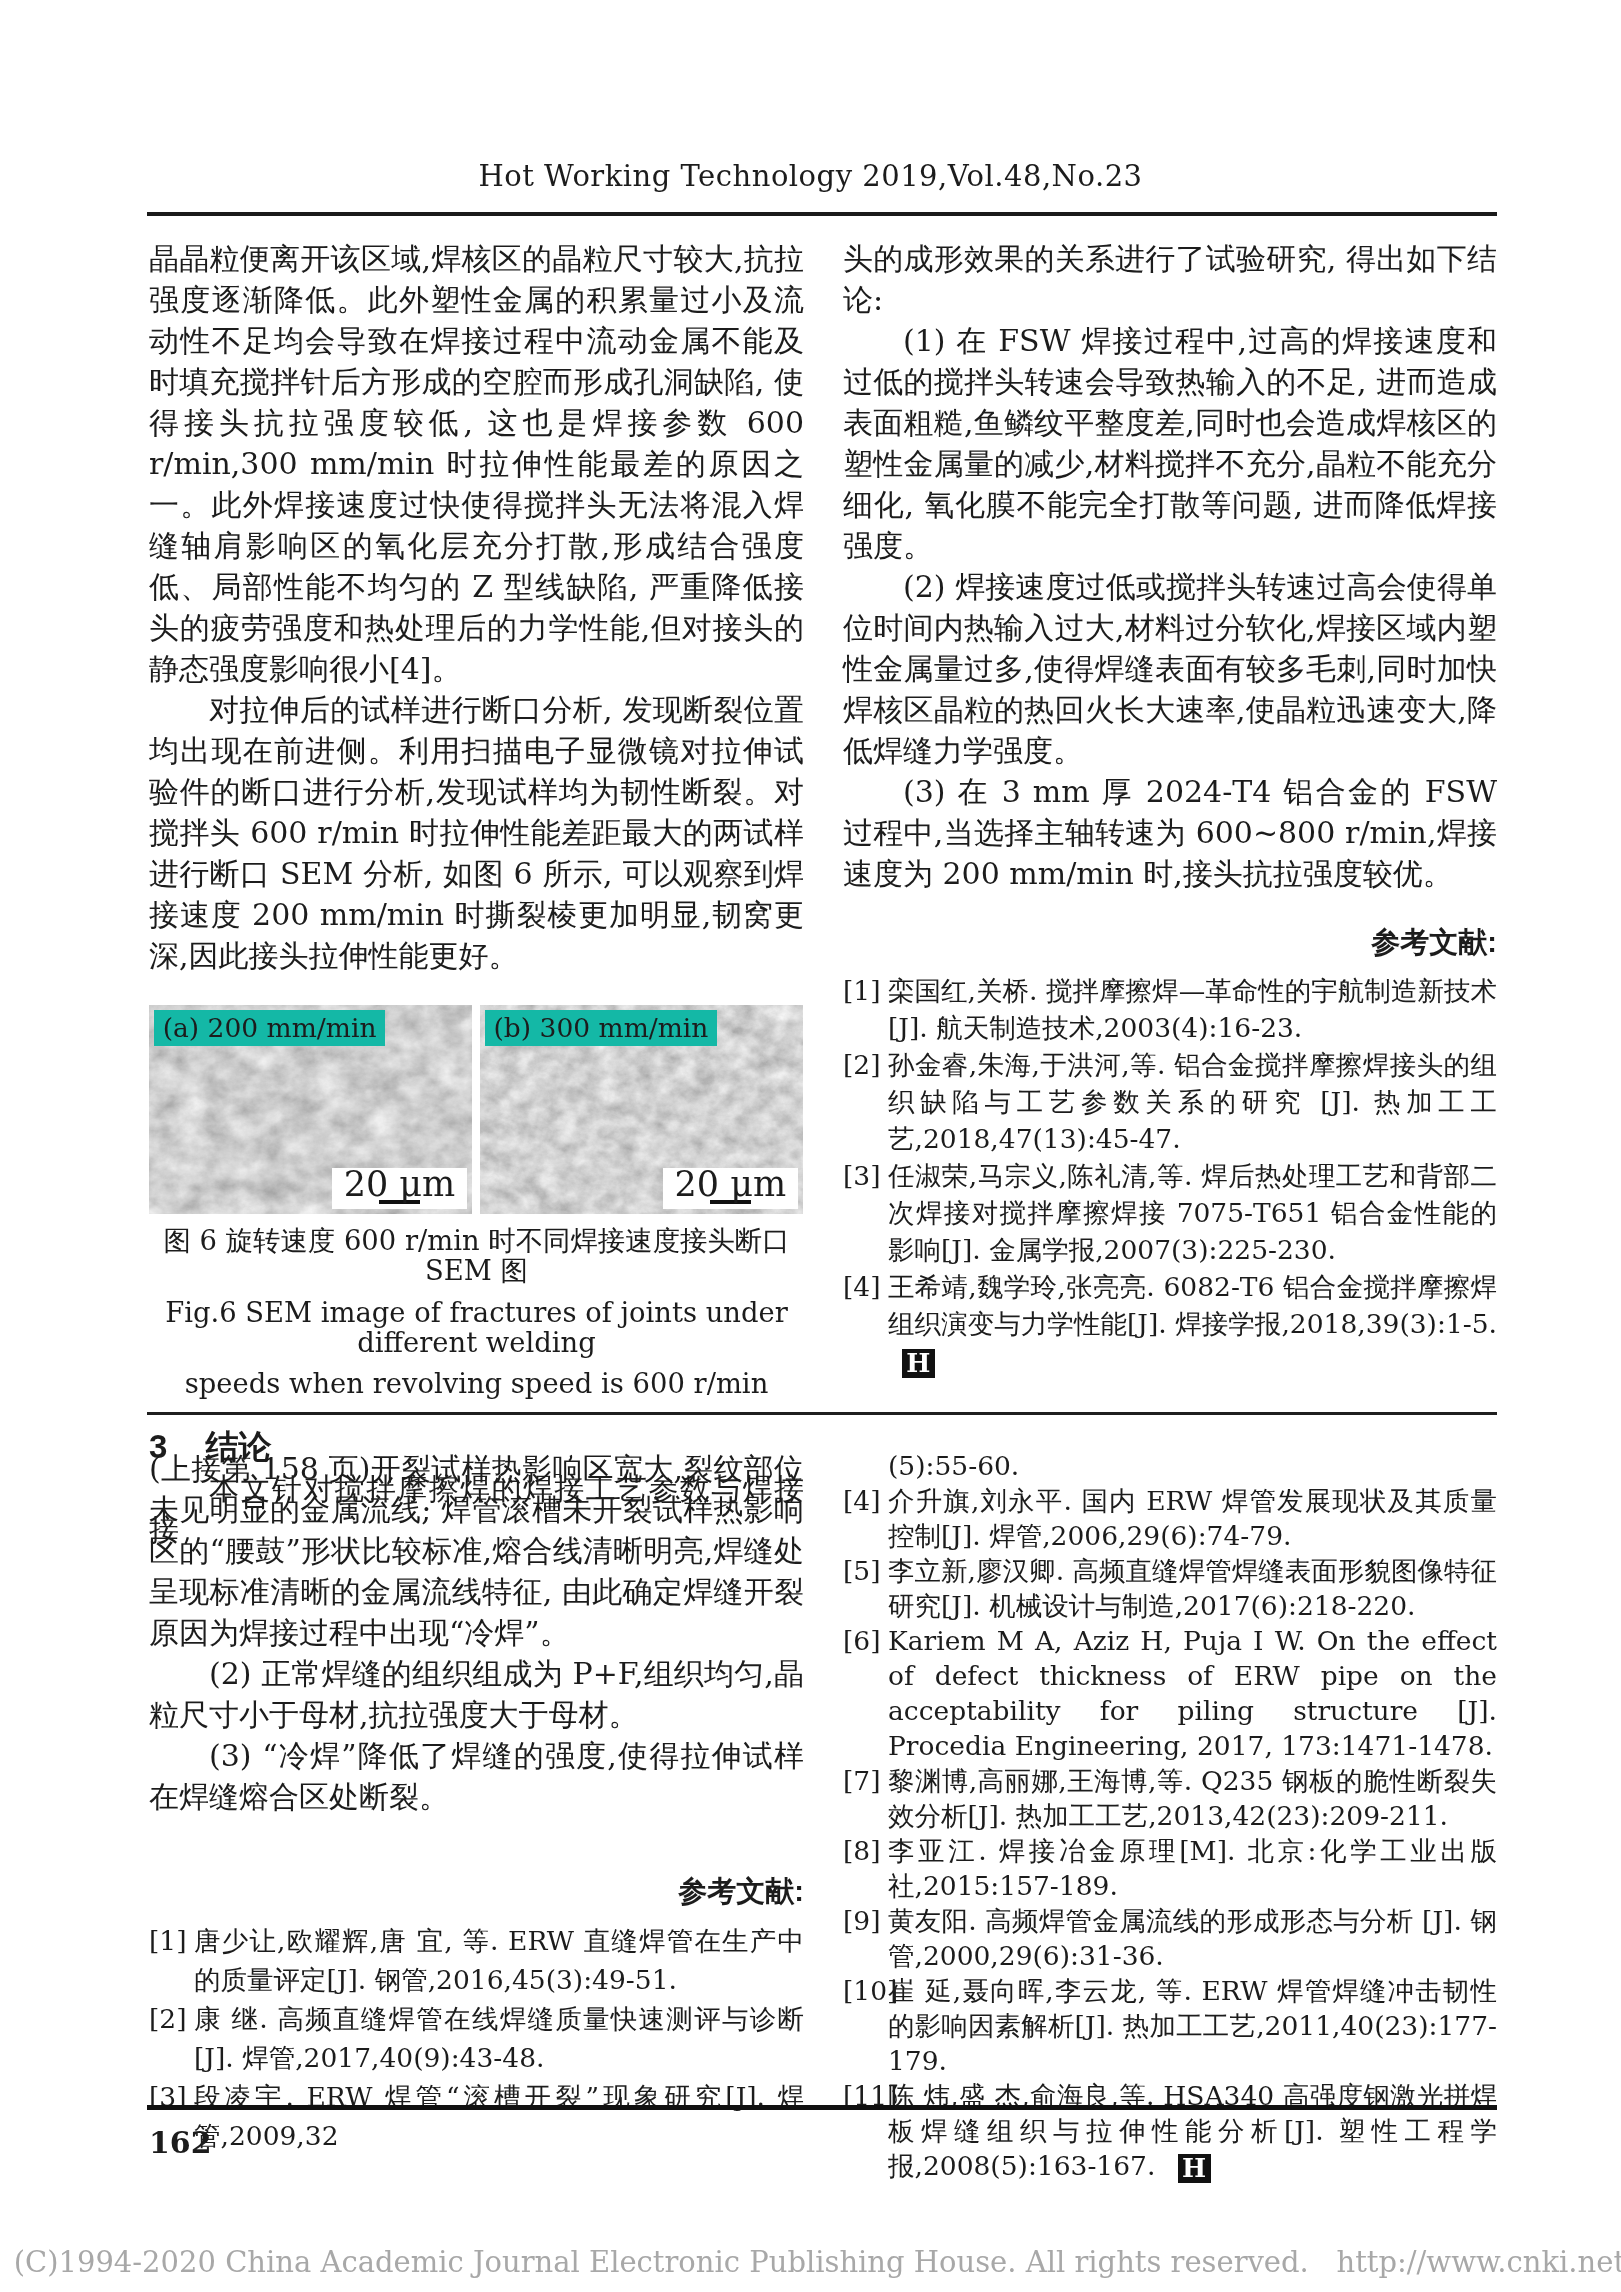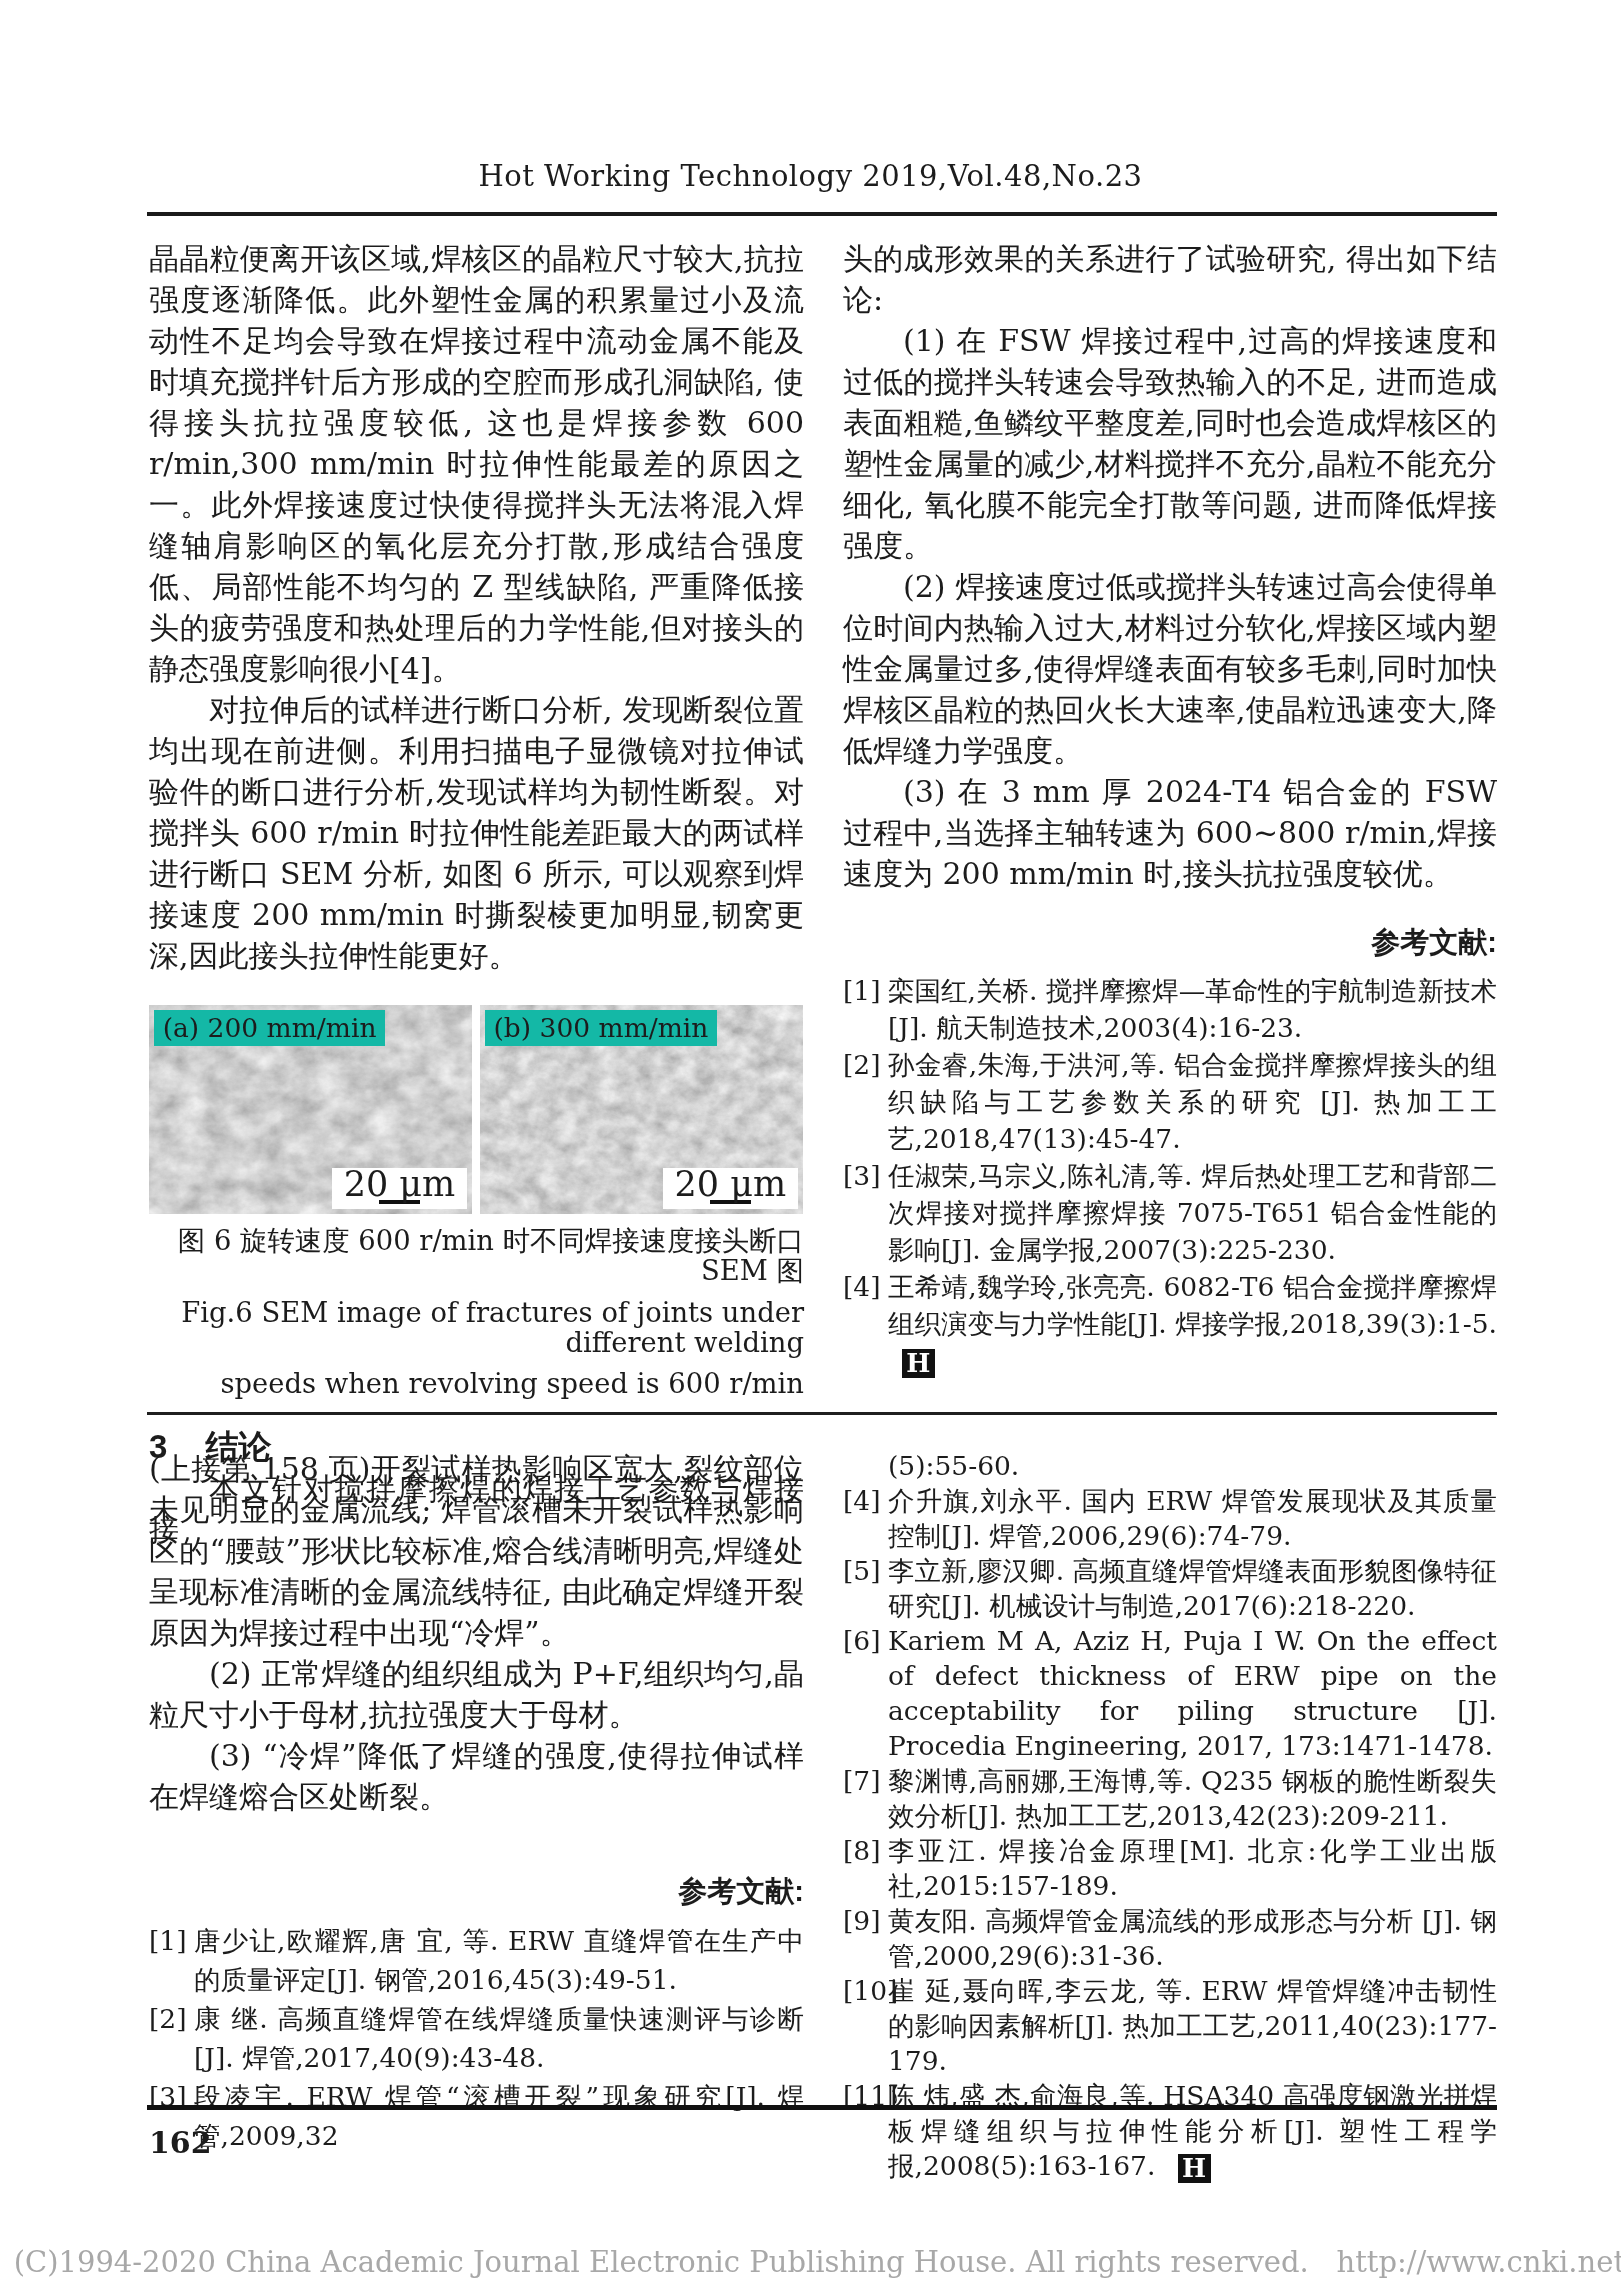--- a/index.html
+++ b/index.html
@@ -22,21 +22,21 @@
 
   .fig-row{display:flex;gap:7.8px;margin-top:29px;}
   .sem-panel{position:relative;width:323px;height:209px;background:#8f8f8f;overflow:hidden;}
   .sem-panel svg{display:block;}
   .sem-label{position:absolute;top:4.9px;left:4.9px;background:#14b8a6;padding:0 8.8px;
         font-size:26.5px;line-height:36px;white-space:nowrap;}
   .sem-scale{position:absolute;bottom:4.9px;right:4.9px;background:#ffffff;padding:2px 11.8px 4.9px;
         font-size:35px;line-height:29px;text-align:center;}
   .scale-bar{width:41px;height:3.9px;background:#111;margin:1px auto 0;}
 
-  .caption{margin-top:11.8px;text-align:right;text-indent:0;font-size:27.4px;line-height:30px;}
+  .caption{margin-top:11.8px;text-align:center;text-indent:0;font-size:27.4px;line-height:30px;}
   .caption.en{font-size:27.4px;}
 
   .sec-heading{margin-top:26px;font-family:"Liberation Sans","DejaVu Sans",sans-serif;
         font-weight:bold;font-size:33px;line-height:43px;text-align:left;}
   .sec-heading .sec-num{display:inline-block;}
   .sec-heading .sec-title{display:inline-block;margin-left:29px;}
   .after-heading{margin-top:0;}
 
   .ref-heading{margin-top:29px;margin-bottom:9.8px;font-family:"Liberation Sans","DejaVu Sans",sans-serif;
         font-weight:bold;font-size:29px;line-height:39px;text-align:right;}

